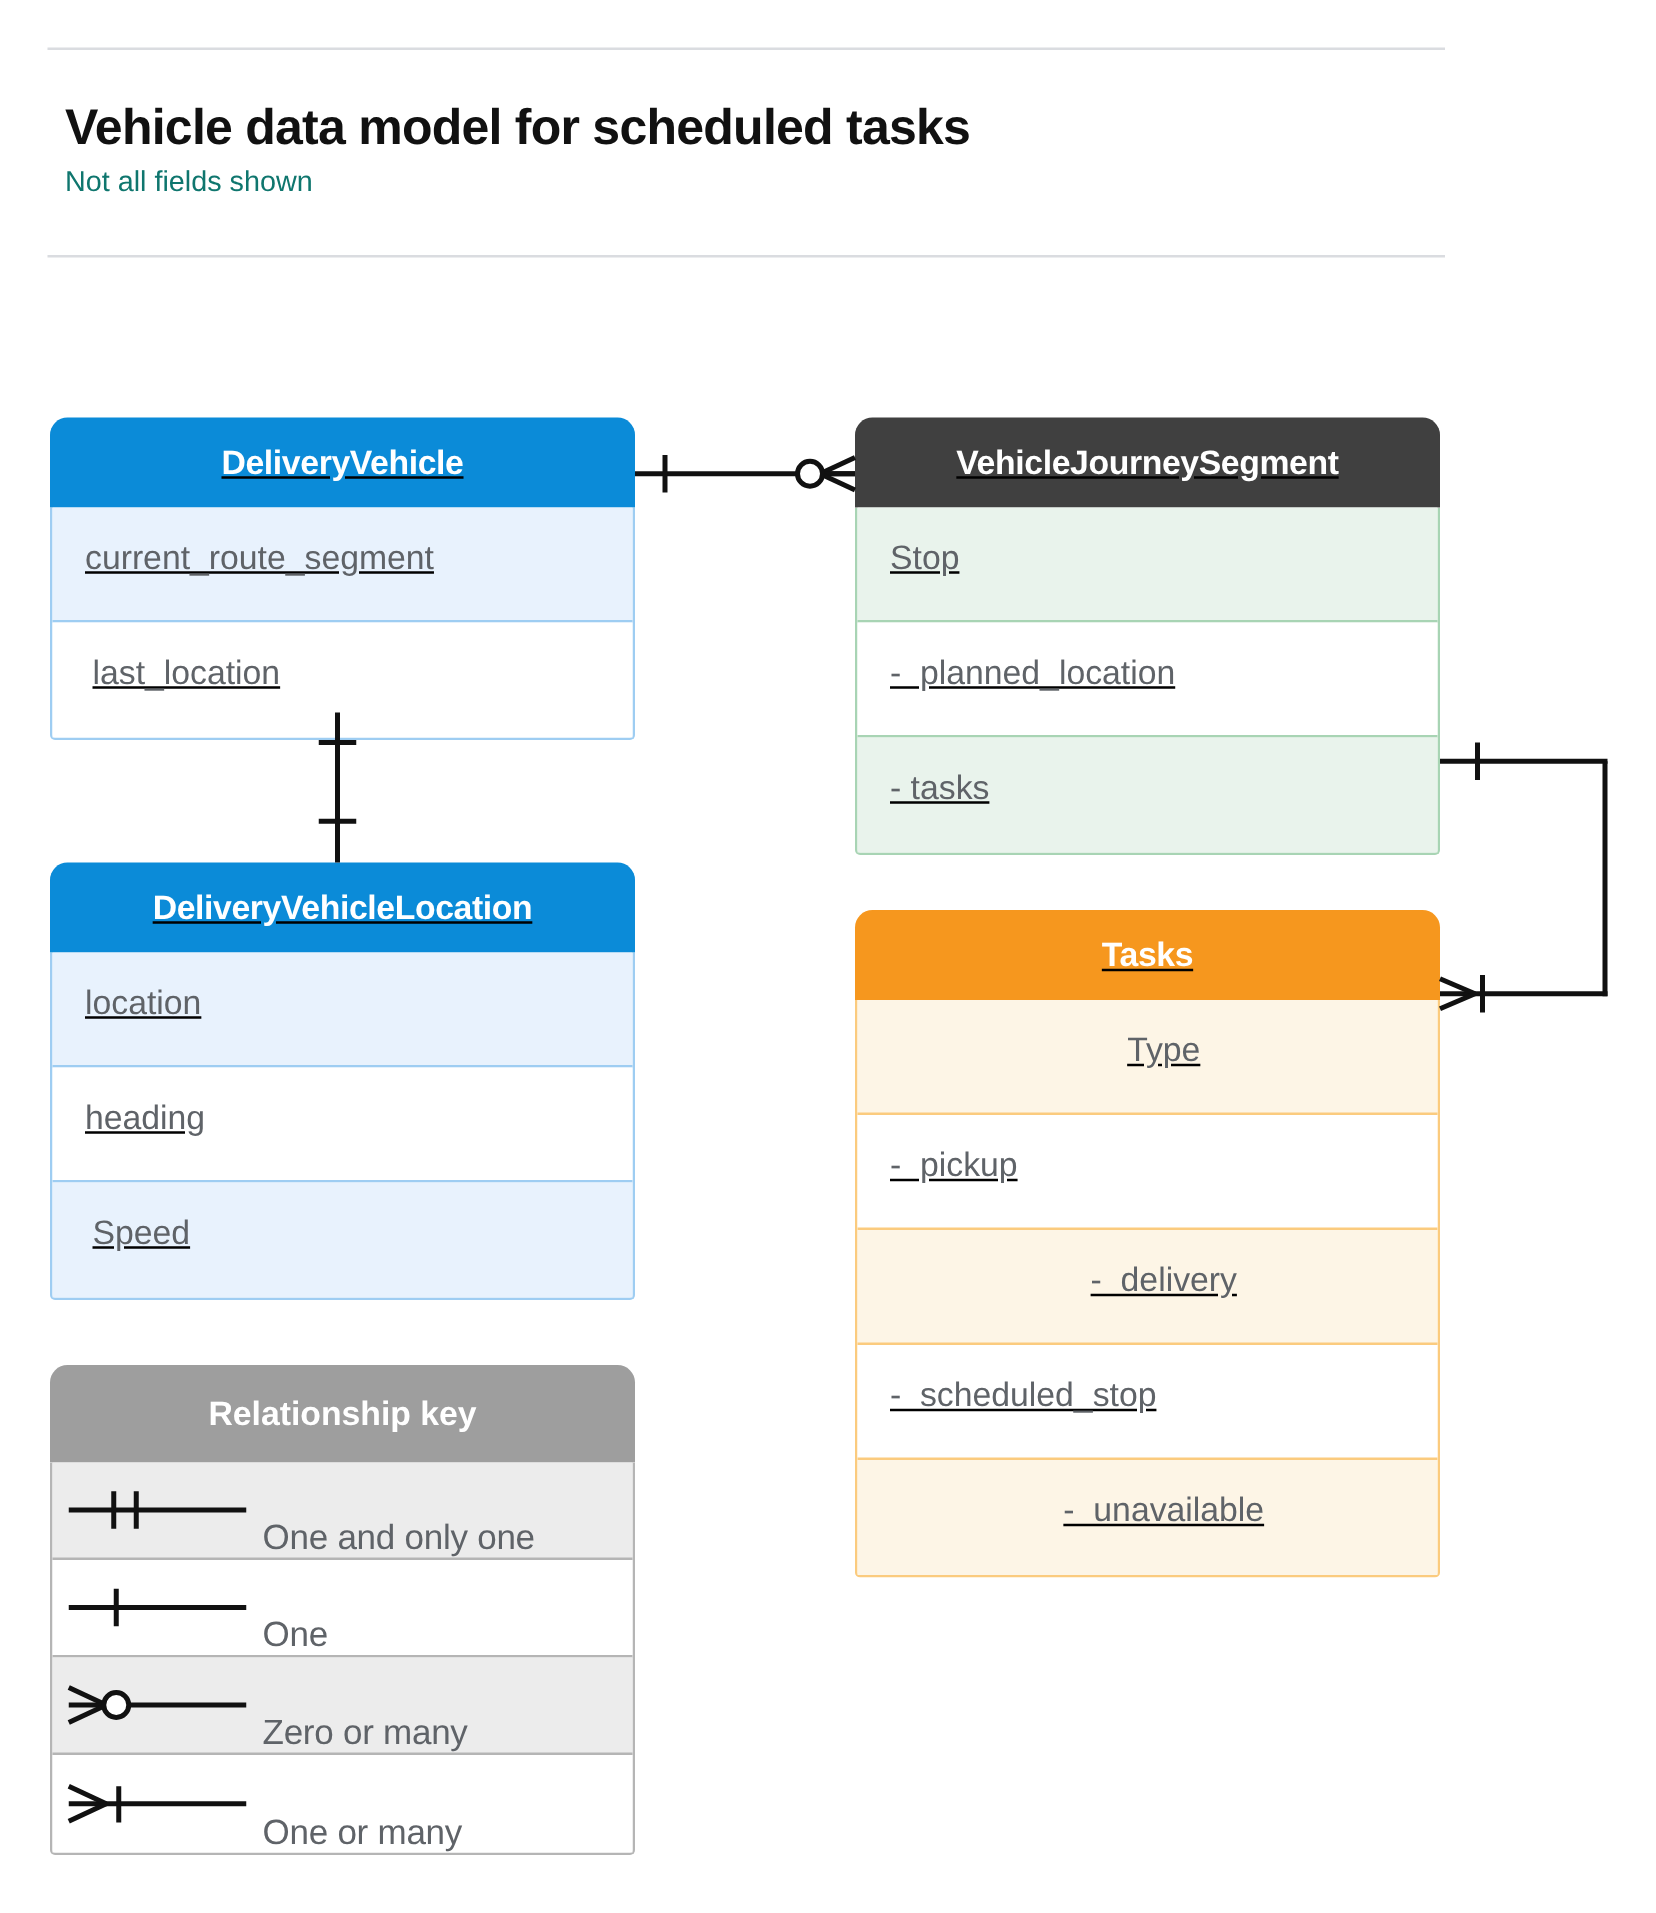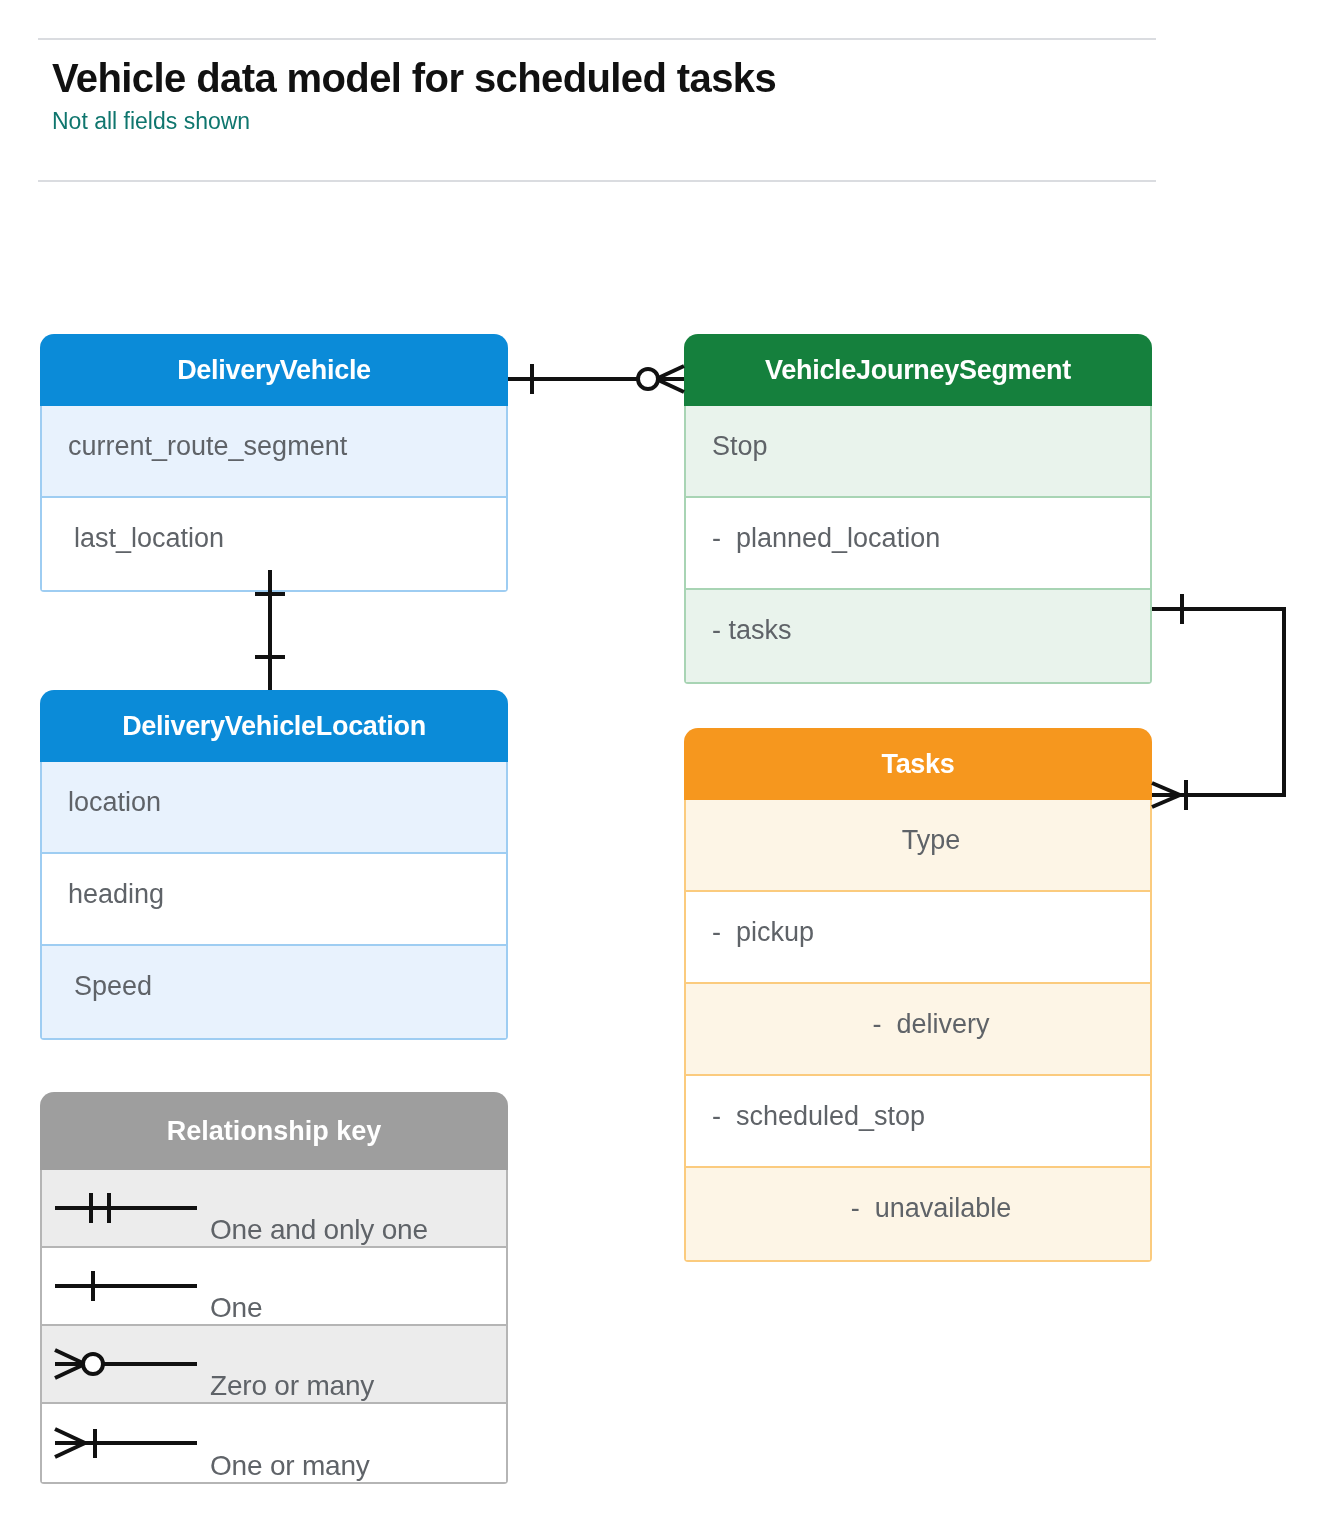--- a/index.html
+++ b/index.html
@@ -25,38 +25,39 @@
   .rule {
     width: 100%;
     height: 2px;
     background: #dadce0;
   }
   #title-text {
     font-size: 40px;
     font-weight: bold;
     color: #111111;
     letter-spacing: -0.6px;
-    margin: 16px 0 0 14px;
+    margin: 40px 0 0 14px;
     line-height: 1.1;
   }
   #subtitle-text {
     font-size: 23px;
     color: #0f766e;
     margin: 8px 0 0 14px;
     line-height: 1.2;
   }
   #rule-bottom {
     margin-top: 44px;
   }
 
   
   .entity {
     position: absolute;
     border-radius: 26px;
     box-sizing: border-box;
+    text-decoration: underline;
   }
   .entity-header {
     height: 72px;
     line-height: 72px;
     text-align: center;
     color: #ffffff;
     font-size: 27px;
     font-weight: bold;
     border-radius: 14px 14px 0 0;
     box-sizing: border-box;
@@ -81,21 +82,21 @@
   .theme-blue .entity-rows {
     border: 2px solid #9ecdf2;
     border-top: none;
     border-radius: 0 0 4px 4px;
   }
   .theme-blue .entity-row { background: #ffffff; border-bottom: 2px solid #9ecdf2; }
   .theme-blue .entity-row.alt { background: #e8f2fd; }
   .theme-blue .entity-row:last-child { border-bottom: none; padding-left: 32px; }
 
   
-  .theme-green .entity-header { background: #15803d; }
+  .theme-green .entity-header { background: #404040; }
   .theme-green .entity-rows {
     border: 2px solid #a8d4b4;
     border-top: none;
     border-radius: 0 0 4px 4px;
   }
   .theme-green .entity-row { background: #ffffff; border-bottom: 2px solid #a8d4b4; }
   .theme-green .entity-row.alt { background: #e9f3ec; }
   .theme-green .entity-row:last-child { border-bottom: none; }
 
   

